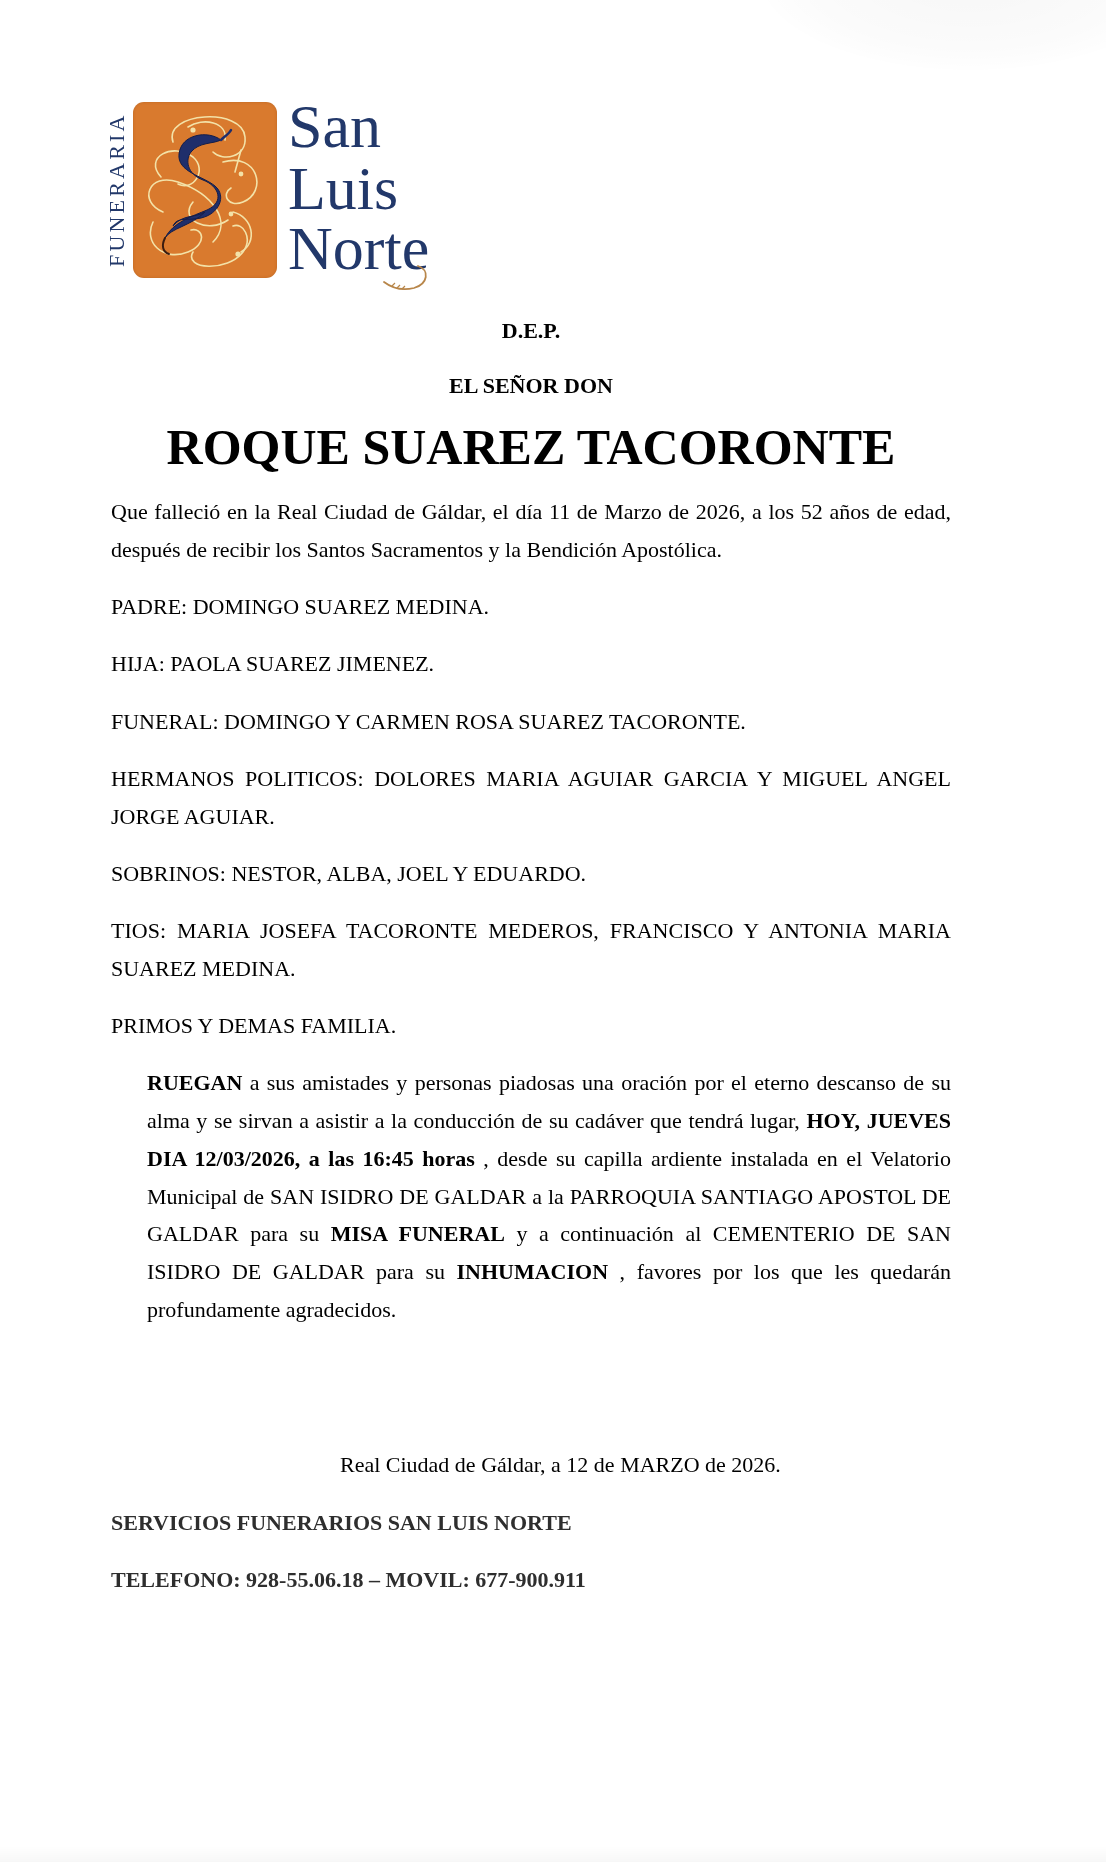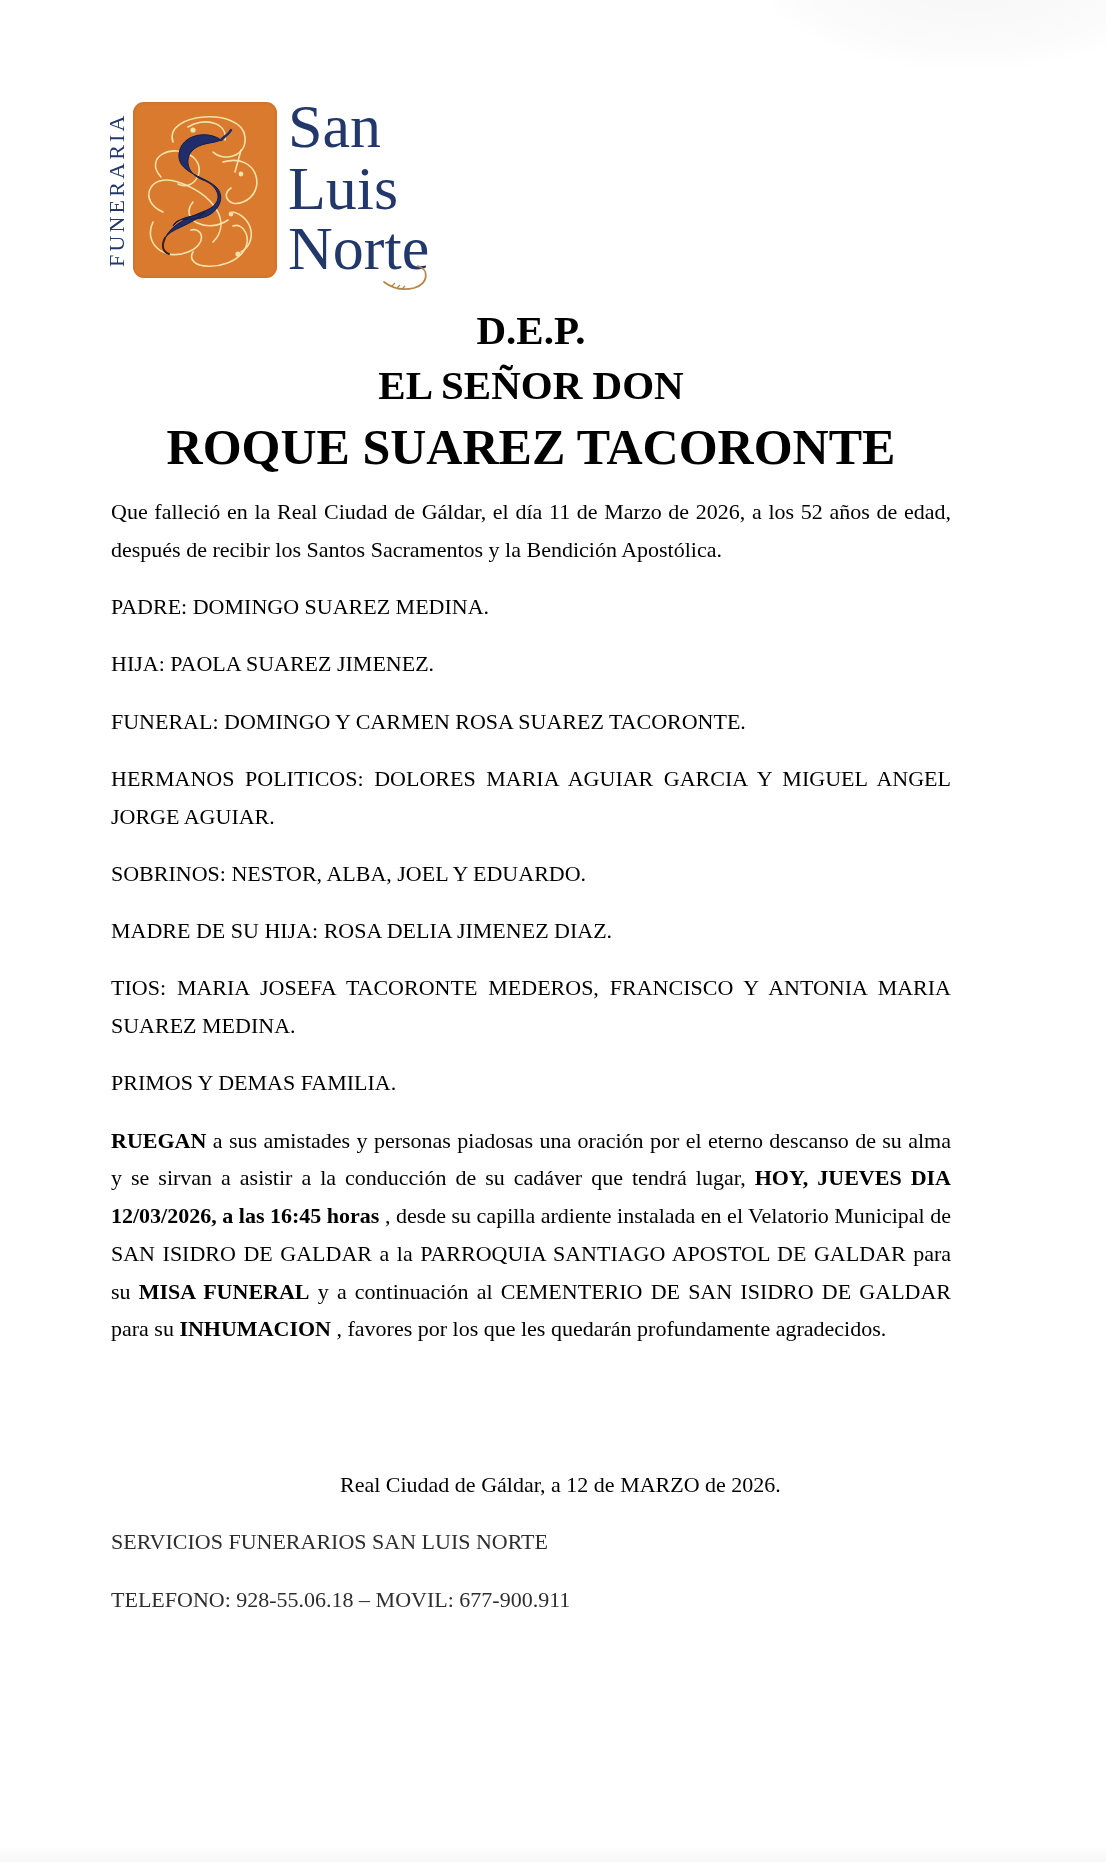--- a/index.html
+++ b/index.html
@@ -35,34 +35,34 @@
     position: absolute; left: 288px; font-size: 62px; color: #22386a;
     line-height: 62px; white-space: nowrap;
   }
   .logo-swirl { position: absolute; left: 370px; top: 262px; width: 80px; height: 36px; }
 
   
   .heading {
     position: absolute; left: 111px; width: 840px; text-align: center;
     font-weight: bold; white-space: nowrap;
   }
-  .h-small { font-size: 41px; line-height: 37.7px; }
+  .h-small { font-size: 22px; line-height: 37.7px; }
   .h-name { font-size: 50px; line-height: 48px; }
 
   
   .body-block {
     position: absolute; left: 111px; top: 493px; width: 840px;
     font-size: 22px; line-height: 37.7px;
   }
   .body-block p { margin: 0 0 19.6px 0; text-align: justify; }
   .body-block p.bold { font-weight: normal; }
   .body-block b { font-weight: bold; }
-  .body-block p.closing { margin-bottom: 0; }
+  .body-block p.closing { margin-bottom: 0; margin-left: 36px; }
   .body-block p.place-date { margin-top: 118px; text-indent: 229px; text-align: left; }
-  .body-block p.footer { font-weight: normal; color: #2e2e2e; text-align: left; }
+  .body-block p.footer { font-weight: bold; color: #2e2e2e; text-align: left; }
 </style>
 </head>
 <body>
 
 <div class="shade-tr"></div>
 <div class="shade-bottom"></div>
 
 <div>
   <div class="logo-vertical">FUNERARIA</div>
   <div class="logo-box">
@@ -102,21 +102,20 @@
 <div class="heading h-name" style="top:423px;">ROQUE SUAREZ TACORONTE</div>
 
 <div class="body-block">
   <p>Que falleció en la Real Ciudad de Gáldar, el día 11 de Marzo de 2026, a los 52 años de edad, después de recibir los Santos Sacramentos y la Bendición Apostólica.</p>
 
   <p class="bold"><span>PADRE</span>: <span>DOMINGO SUAREZ MEDINA.</span></p>
   <p class="bold"><span>HIJA</span>: <span>PAOLA SUAREZ JIMENEZ.</span></p>
   <p class="bold"><span>FUNERAL</span>: <span>DOMINGO Y CARMEN ROSA SUAREZ TACORONTE.</span></p>
   <p class="bold"><span>HERMANOS POLITICOS</span>: <span>DOLORES MARIA AGUIAR GARCIA Y MIGUEL ANGEL JORGE AGUIAR.</span></p>
   <p class="bold"><span>SOBRINOS</span>: <span>NESTOR, ALBA, JOEL Y EDUARDO.</span></p>
-  <p class="bold"><span>MADRE DE SU HIJA</span>: <span>ROSA DELIA JIMENEZ DIAZ.</span></p>
   <p class="bold"><span>TIOS</span>: <span>MARIA JOSEFA TACORONTE MEDEROS, FRANCISCO Y ANTONIA MARIA SUAREZ MEDINA.</span></p>
   <p class="bold">PRIMOS Y DEMAS FAMILIA.</p>
 
   <p class="closing"><b>RUEGAN</b><span> a sus amistades y personas piadosas una oración por el eterno descanso de su alma y se sirvan a asistir a la conducción de su cadáver que tendrá lugar, </span><b>HOY, JUEVES DIA 12/03/2026, a las 16:45 horas</b><span> , desde su capilla ardiente instalada en el Velatorio Municipal de SAN ISIDRO DE GALDAR a la PARROQUIA SANTIAGO APOSTOL DE GALDAR para su </span><b>MISA FUNERAL</b><span> y a continuación al CEMENTERIO DE SAN ISIDRO DE GALDAR para su </span><b>INHUMACION</b><span> , favores por los que les quedarán profundamente agradecidos.</span></p>
 
   <p class="place-date">Real Ciudad de Gáldar, a 12 de MARZO de 2026.</p>
   <p class="footer">SERVICIOS FUNERARIOS SAN LUIS NORTE</p>
   <p class="footer">TELEFONO: 928-55.06.18 – MOVIL: 677-900.911</p>
 </div>
 

